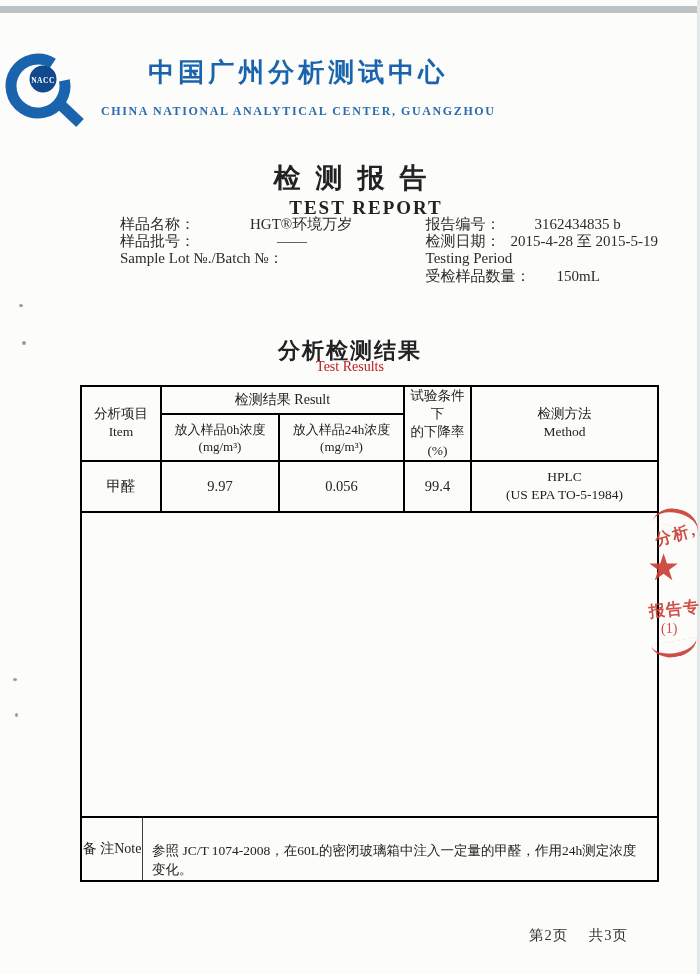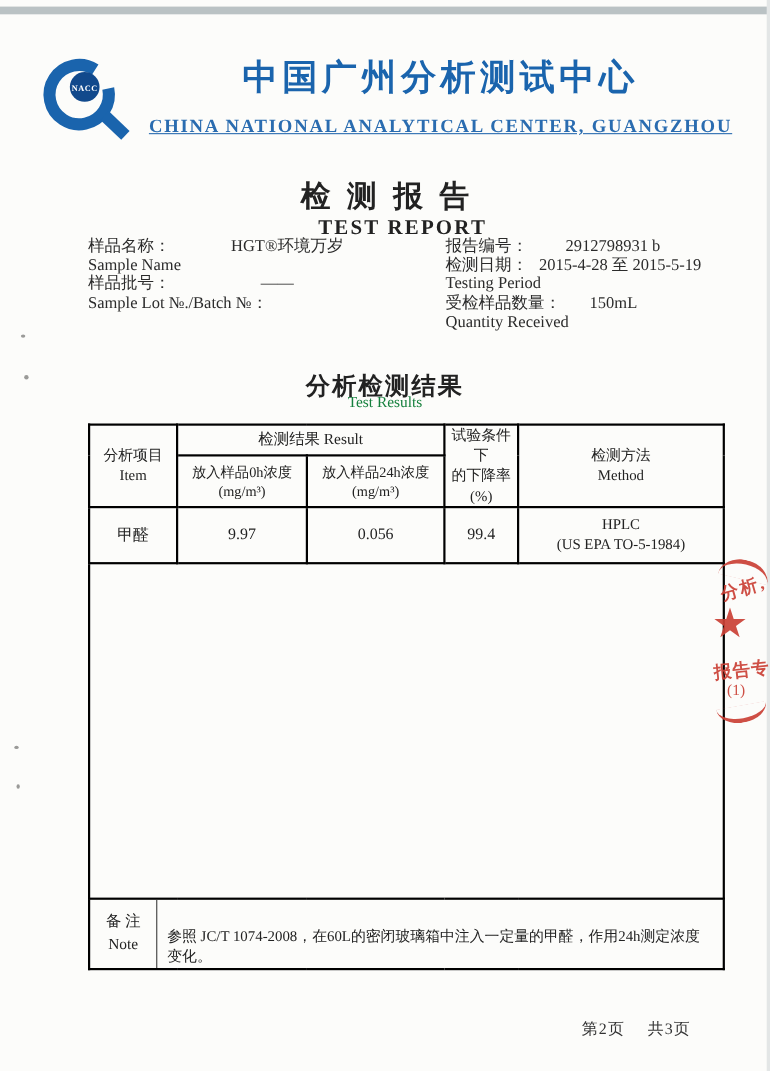--- a/index.html
+++ b/index.html
@@ -11,53 +11,53 @@
   
   .scan-band{position:absolute;top:6px;left:0;right:0;height:7px;background:#a9b3b7;opacity:.8;}
   .edge-right{position:absolute;top:0;right:0;bottom:0;width:3px;background:#e3e6e6;}
   .speck{position:absolute;background:#9a9a98;border-radius:50%;}
   .sp1{left:19px;top:304px;width:4px;height:3px;}
   .sp2{left:22px;top:341px;width:4px;height:4px;}
   .sp3{left:13px;top:678px;width:4px;height:3px;}
   .sp4{left:15px;top:713px;width:3px;height:4px;}
 
   
-  .header{position:absolute;top:50px;left:0;width:100%;display:flex;justify-content:center;align-items:center;gap:13px;}
+  .header{position:absolute;top:50px;left:0;width:100%;display:flex;justify-content:flex-start;align-items:center;gap:13px;}
   .org{display:flex;flex-direction:column;align-items:center;}
-  .org-cn{font-size:32px;font-weight:bold;color:#1a64ad;letter-spacing:4px;white-space:nowrap;line-height:1.1;}
-  .org-en{font-size:17px;font-weight:bold;color:#2a6cb0;letter-spacing:1.6px;white-space:nowrap;margin-top:17px;text-decoration:underline;}
+  .org-cn{font-size:26px;font-weight:bold;color:#1a64ad;letter-spacing:4px;white-space:nowrap;line-height:1.1;}
+  .org-en{font-size:12px;font-weight:bold;color:#2a6cb0;letter-spacing:1.6px;white-space:nowrap;margin-top:17px;}
 
   
   .title-cn{position:absolute;top:160px;left:0;width:100%;text-align:center;font-size:27px;font-weight:600;letter-spacing:15px;color:#222;text-indent:15px;}
   .title-en{position:absolute;top:197px;left:16px;width:100%;text-align:center;font-size:19px;font-weight:bold;letter-spacing:2px;color:#222;}
 
   
   .info{position:absolute;top:216px;left:80px;width:578px;display:flex;font-size:15px;line-height:17.2px;}
   .info-col-left{width:325px;}
   .info-col-right{flex:1;}
-  .irow{white-space:nowrap;}
+  .irow{white-space:nowrap;margin-left:40px;}
   .val{display:inline-block;}
   .m55{margin-left:55px;} .m75{margin-left:82px;} .m90{margin-left:96px;}
   .m35{margin-left:34px;} .m8{margin-left:10px;}  .m25{margin-left:26px;}
 
   
   .sec-cn{position:absolute;top:336px;left:0;width:100%;text-align:center;font-size:22px;font-weight:600;letter-spacing:2px;color:#222;}
-  .sec-en{position:absolute;top:359px;left:0;width:100%;text-align:center;font-size:14px;color:#15803d;}
+  .sec-en{position:absolute;top:359px;left:0;width:100%;text-align:center;font-size:14px;color:#b91c1c;}
 
   
   table.results{position:absolute;top:385px;left:80px;width:577px;border-collapse:collapse;table-layout:fixed;}
   table.results td,table.results th{border:2px solid #000000;text-align:center;vertical-align:middle;font-weight:normal;padding:0 2px;color:#222;}
   .h1{height:27px;font-size:14px;}
   .h2{height:44px;font-size:13px;margin-top:16px;}
   .dr{height:51px;font-size:14.5px;}
   .empty-row{height:305px;}
   .note-row{height:47px;padding:0 !important;}
   .two-line{line-height:1.35;font-size:13.5px;}
   .note-wrap{display:flex;height:100%;align-items:stretch;}
-  .note-label{width:60px;border-right:1px solid #3c3c3c;display:flex;flex-direction:column;justify-content:center;align-items:center;font-size:14px;line-height:1.5;flex:none;}
+  .note-label{width:60px;border-right:1px solid #3c3c3c;display:flex;flex-direction:row;justify-content:center;align-items:center;font-size:14px;line-height:1.5;flex:none;}
   .note-text{flex:1;text-align:left;font-size:13.5px;padding:5px 8px 0 9px;line-height:1.4;margin-top:19px;}
 
   
   .stamp{position:absolute;left:646px;top:511px;width:60px;height:140px;color:#cb4136;opacity:.92;}
   .stamp *{position:absolute;}
   .arc-t{left:8px;top:-2px;width:46px;height:14px;border-top:4px solid #cb4136;border-radius:50%/100% 100% 0 0;transform:rotate(13deg);}
   .st-top{left:9px;top:14px;font-size:16px;font-weight:bold;transform:rotate(-16deg);letter-spacing:2px;white-space:nowrap;}
   .st-star{left:1px;top:38px;font-size:37px;line-height:1;}
   .st-bot{left:3px;top:88px;font-size:16px;font-weight:bold;transform:rotate(-6deg);letter-spacing:1px;white-space:nowrap;}
   .st-num{left:15px;top:110px;font-size:14px;}
@@ -93,38 +93,36 @@
   </div>
 
   <div class="title-cn">检测报告</div>
   <div class="title-en">TEST REPORT</div>
 
   <div class="info">
     <div class="info-col-left">
       <div class="irow">
         <span>样品名称：</span><span class="val m55">HGT®环境万岁</span>
       </div>
-      <div class="irow">Sample Name</div>
       <div class="irow">
         <span>样品批号：</span><span class="val m75">——</span>
       </div>
       <div class="irow">Sample Lot №./Batch №：</div>
     </div>
     <div class="info-col-right">
       <div class="irow">
-        <span>报告编号：</span><span class="val m35">2912798931 b</span>
+        <span>报告编号：</span><span class="val m35">3162434835 b</span>
       </div>
       <div class="irow">
         <span>检测日期：</span><span class="val m8">2015-4-28  至 2015-5-19</span>
       </div>
       <div class="irow">Testing Period</div>
       <div class="irow">
         <span>受检样品数量：</span><span class="val m25">150mL</span>
       </div>
-      <div class="irow">Quantity Received</div>
     </div>
   </div>
 
   <div class="sec-cn">分析检测结果</div>
   <div class="sec-en">Test Results</div>
 
   <table class="results">
     <colgroup>
       <col style="width:80px">
         <col style="width:118px">

